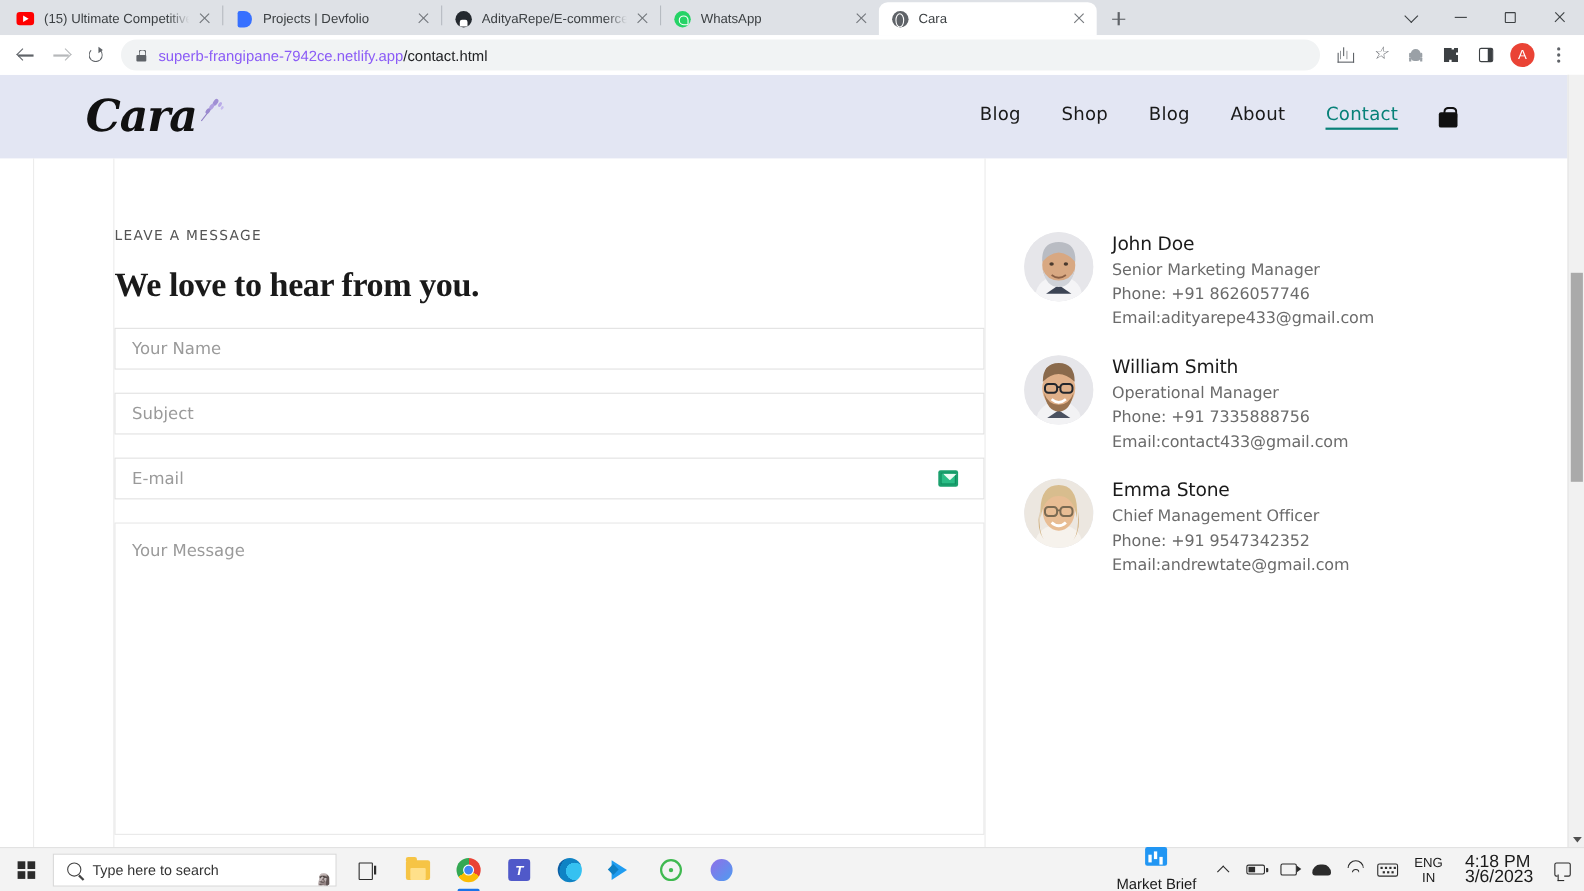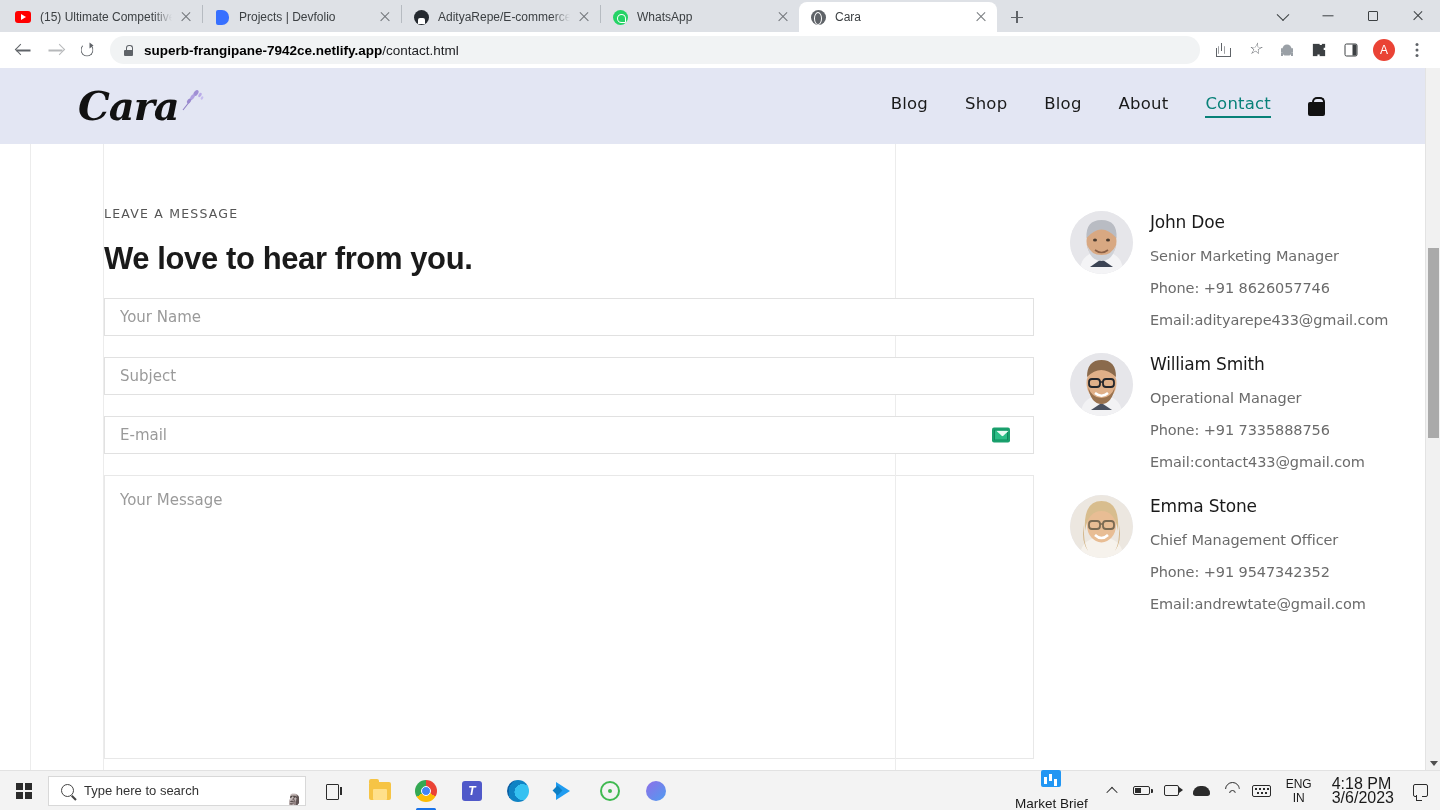--- a/index.html
+++ b/index.html
@@ -150,21 +150,21 @@
     width: 9px; height: 11px; position: relative; margin-right: 11px; flex: 0 0 9px;
   }
   .ic-lock::before {
     content:""; position:absolute; left:0; bottom:0; width:9px; height:6px;
     background:#5f6368; border-radius:1px;
   }
   .ic-lock::after {
     content:""; position:absolute; left:1.8px; top:0; width:5.4px; height:6px;
     border:1.4px solid #5f6368; border-bottom:none; border-radius: 3px 3px 0 0;
   }
-  .url-host { color:#000000;font-weight:bold; }
+  .url-host { color:#8b5cf6; }
   .url-path { color:#202124; }
   .tb-right { display: flex; align-items: center; gap: 2px; }
   .ic-share { position:absolute; left:50%; top:50%; width:14px; height:14px; transform:translate(-50%,-50%); }
   .ic-share::before {
     content:""; position:absolute; left:0; bottom:0; width:13px; height:8px;
     border:1.4px solid #5f6368; border-top:none;
   }
   .ic-share::after {
     content:""; position:absolute; left:5px; top:0px; width:1.4px; height:8px; background:#5f6368;
     box-shadow: -3px 3px 0 -0.2px #5f6368, 3px 3px 0 -0.2px #5f6368;
@@ -243,27 +243,27 @@
   }
 
   .content-wrap { position: relative; height: 626px; }
   .vline-outer { position:absolute; left: 30px; top: 0; bottom: 0; width: 1px; background: #ececec; }
   .vline-inner { position:absolute; left: 103px; top: 0; bottom: 0; width: 1px; background: #ececec; }
   .vline-mid   { position:absolute; left: 895px; top: 0; bottom: 0; width: 1px; background: #ececec; }
 
   .contact-section {
     display: flex; padding: 62px 0 0 104px; gap: 0;
   }
-  .form-col { width: 930px; padding-right: 0; }
+  .form-col { width: 791px; padding-right: 0; }
   .eyebrow {
     font-family: "DejaVu Sans", sans-serif;
     font-size: 12.5px; letter-spacing: 1.2px; color: #555; text-transform: uppercase;
   }
   .headline {
-    font-family: Liberation Sans, sans-serif;
+    font-family: Liberation Serif, serif;
     font-size: 31px; font-weight: bold; color: #1a1a1a;
     margin-top: 20px; letter-spacing: -0.4px;
   }
   .field {
     margin-top: 21px; height: 38px; border: 1px solid #e1e1e1; background:#fff;
     display:flex; align-items:center; padding: 0 15px; position: relative;
   }
   .field .ph {
     font-family: "DejaVu Sans", sans-serif;
     font-size: 15px; color: #9a9a9a;
@@ -299,21 +299,21 @@
     background: #e9e9ec; position: relative; overflow: hidden;
   }
   .person .photo svg { display:block; width:63px; height:63px; }
   .person .info { padding-top: 1px; }
   .person .pname {
     font-family: "DejaVu Sans", sans-serif;
     font-size: 17px; font-weight: normal; color: #1a1a1a; letter-spacing: -0.2px;
   }
   .person .prow {
     font-family: "DejaVu Sans", sans-serif;
-    font-size: 14.5px; color: #6b6b6b; margin-top: 16px; letter-spacing: -0.1px;
+    font-size: 14.5px; color: #6b6b6b; margin-top: 6px; letter-spacing: -0.1px;
   }
 
   
   .scrollbar {
     position: absolute; right: 0; top: 68px; width: 15px; height: 702px; background: #f1f1f1;
     border-left: 1px solid #e3e3e3;
   }
   .scrollbar .thumb {
     position: absolute; left: 2px; width: 11px; top: 180px; height: 190px;
     background: #aaaaaa; border-radius: 0;

